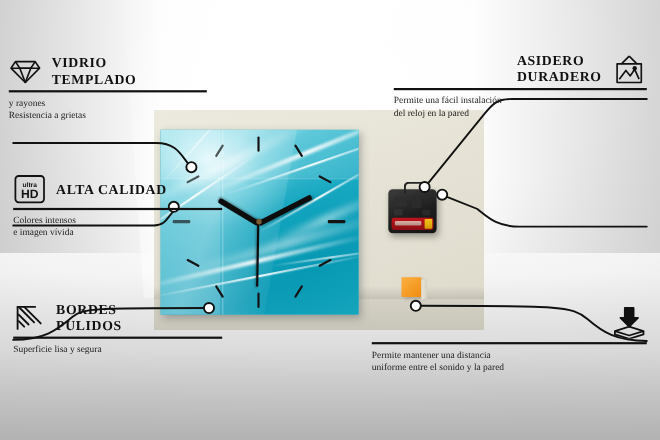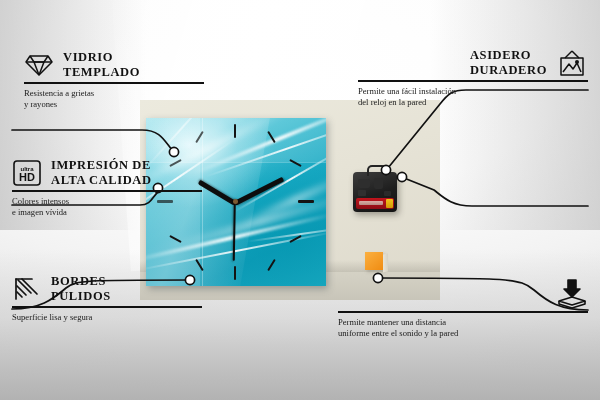--- a/index.html
+++ b/index.html
@@ -192,50 +192,49 @@
     <g fill="#ffffff" stroke="#111" stroke-width="1.7">
       <circle cx="174" cy="152" r="4.6"></circle>
       <circle cx="158" cy="188" r="4.6"></circle>
       <circle cx="190" cy="280" r="4.6"></circle>
       <circle cx="386" cy="170" r="4.6"></circle>
       <circle cx="402" cy="177" r="4.6"></circle>
       <circle cx="378" cy="278" r="4.6"></circle>
     </g>
   </svg>
 
-  <div class="feat left" style="left:24px;top:50px;width:180px;">
+  <div class="feat left" style="left:8px;top:50px;width:180px;">
     <div class="ttl-row">
       <svg class="ico" width="30" height="26" viewBox="0 0 30 26">
         <g fill="none" stroke="#111" stroke-width="1.5" stroke-linejoin="round">
           <path d="M6,4 H24 L28,10 L15,23 L2,10 Z"></path>
           <path d="M2,10 H28"></path>
             <path d="M6,4 L10,10 L15,23"></path>
           <path d="M24,4 L20,10 L15,23"></path>
             <path d="M10,10 H20"></path>
         </g>
       </svg>
       <div>
         <div class="ttl">VIDRIO</div>
         <div class="ttl">TEMPLADO</div>
       </div>
     </div>
     <div class="rule"></div>
+    <div class="desc">y rayones</div>
     <div class="desc">Resistencia a grietas</div>
-    <div class="desc">y rayones</div>
   </div>
 
   <div class="feat left" style="left:12px;top:158px;width:190px;">
     <div class="ttl-row">
       <svg class="ico" width="30" height="28" viewBox="0 0 30 28">
         <rect x="2" y="2" width="26" height="24" rx="3" fill="none" stroke="#111" stroke-width="1.6"></rect>
         <text x="15" y="12" text-anchor="middle" font-family="Liberation Sans, sans-serif" font-size="6" font-weight="bold" fill="#111">ultra</text>
         <text x="15" y="22" text-anchor="middle" font-family="Liberation Sans, sans-serif" font-size="11" font-weight="bold" fill="#111">HD</text>
       </svg>
       <div>
-        <div class="ttl">IMPRESIÓN DE</div>
         <div class="ttl">ALTA CALIDAD</div>
       </div>
     </div>
     <div class="rule"></div>
     <div class="desc">Colores intensos</div>
     <div class="desc">e imagen vívida</div>
   </div>
 
   <div class="feat left" style="left:12px;top:274px;width:190px;">
     <div class="ttl-row">

